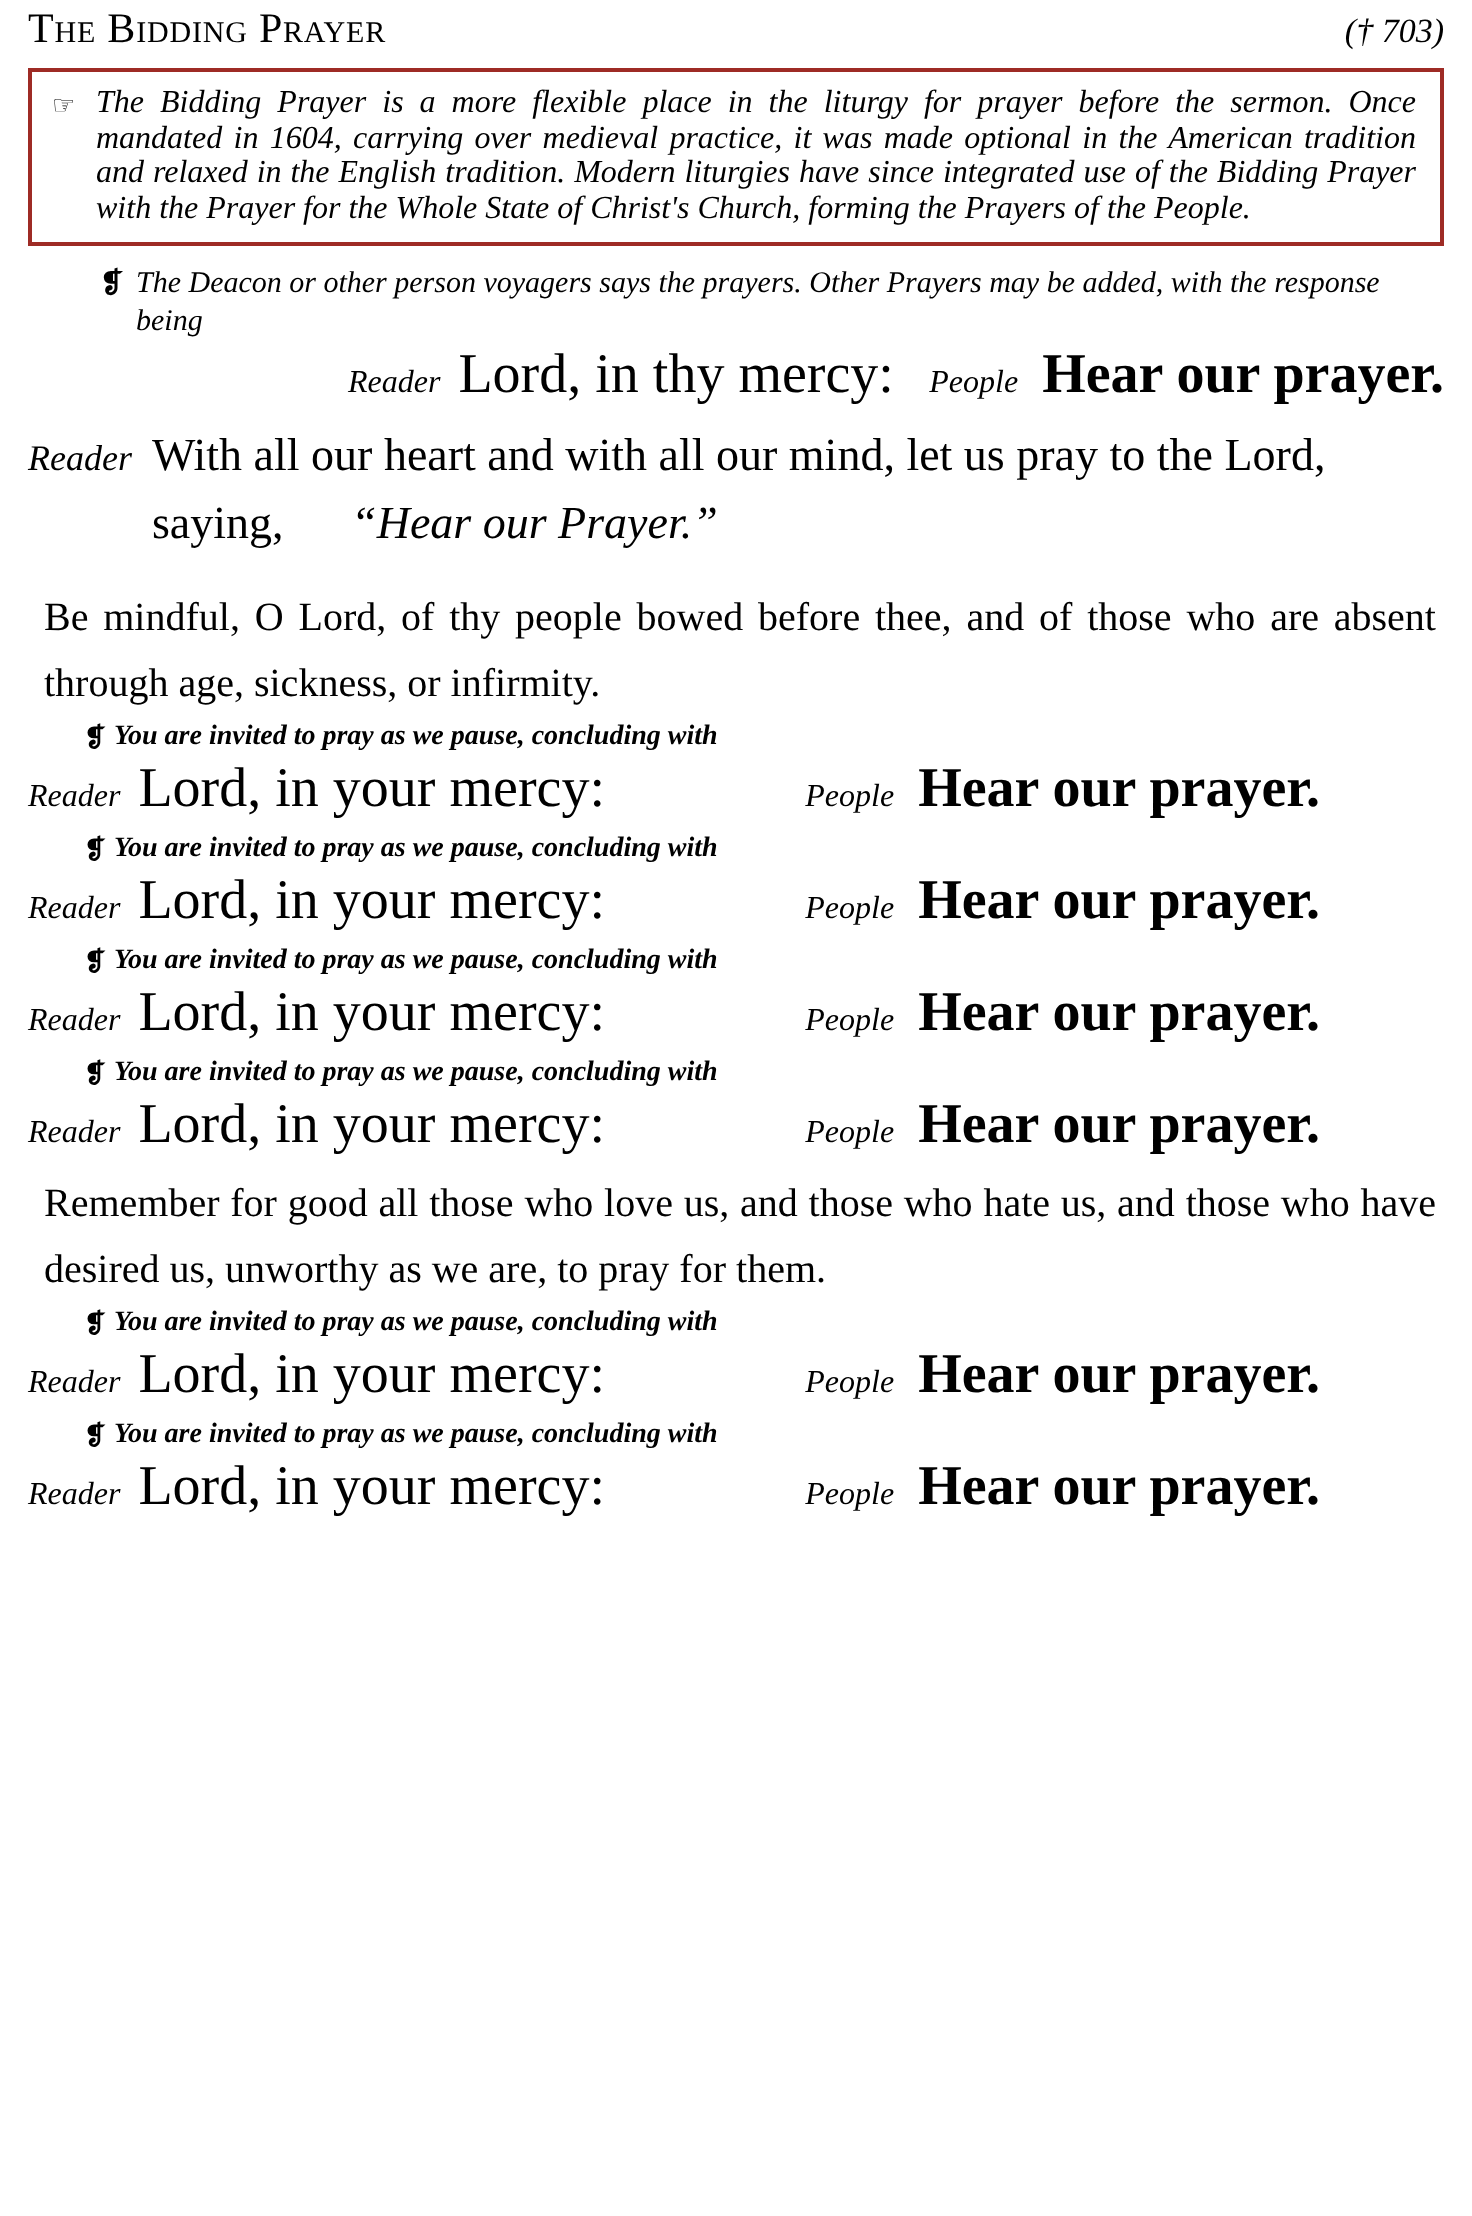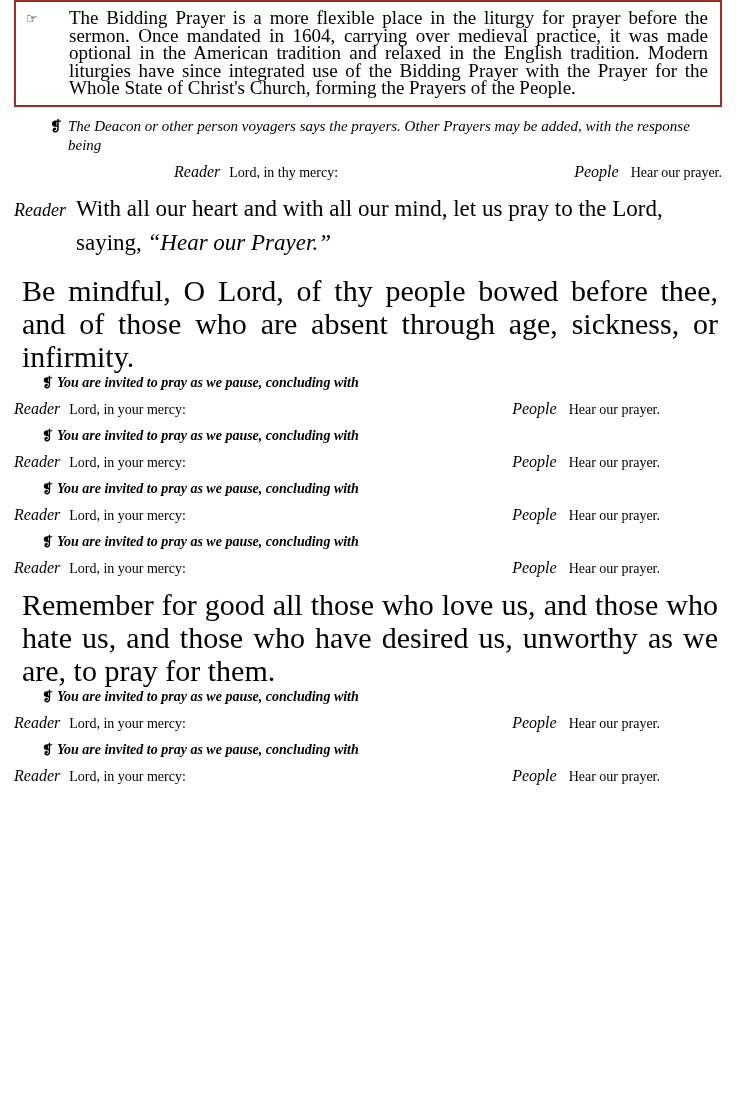--- a/index.html
+++ b/index.html
@@ -60,26 +60,26 @@
   .manicule {
     font-size: 13px;
     line-height: 17px;
     width: 22px;
     flex: 0 0 22px;
     text-align: left;
     padding-top: 1px;
   }
   .note-text {
     flex: 1 1 auto;
-    font-size: 19px;
+    font-style: italic;
+    font-size: 16px;
     line-height: 17.5px;
     text-align: justify;
     text-justify: inter-word;
     font-family: "Liberation Serif", "DejaVu Serif", serif;
-    margin-left: 21px;
   }
 
   
   .rubric {
     display: flex;
     align-items: flex-start;
     font-style: italic;
     font-size: 15px;
     line-height: 19px;
     padding-left: 36px;
@@ -122,25 +122,25 @@
   }
   .vr-row.indented {
     padding-left: 160px;
   }
   .speaker {
     font-style: italic;
     font-size: 16px;
     white-space: nowrap;
   }
   .vr-text {
-    font-size: 14px;
+    font-size: 28px;
     white-space: nowrap;
   }
   .vr-text.bold {
-    font-weight: normal;
+    font-weight: bold;
   }
   .col-reader { flex: 0 0 auto; }
   .gap-a { flex: 0 0 9px; }
   .col-vers { flex: 0 0 auto; }
   .spacer-mid { flex: 1 1 auto; min-width: 12px; }
   .col-people { flex: 0 0 auto; text-align: right; }
   .gap-b { flex: 0 0 12px; }
   .col-resp { flex: 0 0 auto; }
   .tail-pad { flex: 0 0 62px; }
 
@@ -156,42 +156,47 @@
     font-size: 18px;
     padding-right: 10px;
   }
   .lead-body {
     flex: 1 1 auto;
     font-size: 23px;
     line-height: 34px;
   }
   .lead-body .quoted {
     font-style: italic;
+    margin-left: 28px;
   }
 
   
   .petition {
-    font-size: 30px;
+    font-size: 20px;
     line-height: 33px;
     margin: 4px 0 0 0;
     padding: 0 4px 0 8px;
     text-align: justify;
     text-justify: inter-word;
   }
   .petition.nojust {
     text-align: left;
   }
 
   .section-gap { height: 10px; }
 </style>
 </head>
 <body>
 
 <div class="page">
 
+  <div class="header">
+    <div class="header-title">The Bidding Prayer</div>
+    <div class="header-page">(† 703)</div>
+  </div>
 
   <div class="note-box">
     <div class="manicule">☞</div>
     <div class="note-text">The Bidding Prayer is a more flexible place in the liturgy for prayer before the sermon. Once mandated in 1604, carrying over medieval practice, it was made optional in the American tradition and relaxed in the English tradition. Modern liturgies have since integrated use of the Bidding Prayer with the Prayer for the Whole State of Christ's Church, forming the Prayers of the People.</div>
   </div>
 
   <div class="rubric">
     <div class="vmark">❡</div>
     <div class="rubric-text">The Deacon or other person voyagers says the prayers. Other Prayers may be added, with the response being</div>
   </div>

